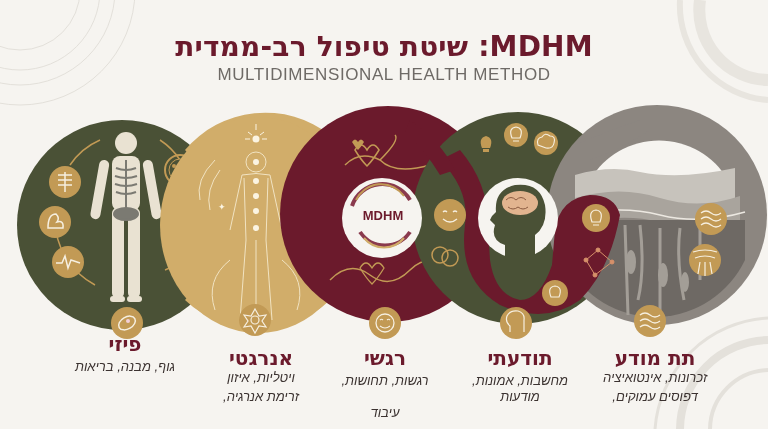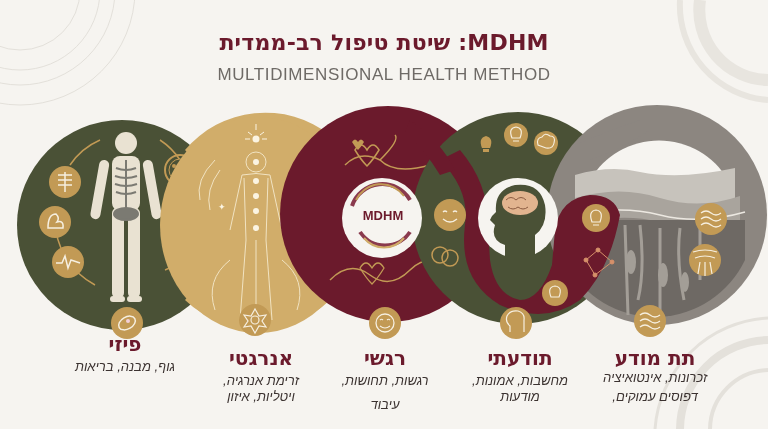--- a/index.html
+++ b/index.html
@@ -1,19 +1,19 @@
 <!DOCTYPE html>
 <html><head>
 <meta charset="utf-8">
 <style>
   * { box-sizing: border-box; margin: 0; padding: 0; }
   html, body { width: 768px; height: 429px; overflow: hidden; }
   body { background: #f6f4f0; font-family: "DejaVu Sans", sans-serif; position: relative; }
   .canvas { position: absolute; left: 0; top: 0; width: 768px; height: 429px; }
-  .title { position: absolute; top: 30px; left: 0; width: 768px; text-align: center; color: #6b1a2c; font-weight: bold; font-size: 22px; direction: rtl; letter-spacing: 0.2px; }
+  .title { position: absolute; top: 30px; left: 0; width: 768px; text-align: center; color: #6b1a2c; font-weight: bold; font-size: 28px; direction: rtl; letter-spacing: 0.2px; }
   .subtitle { position: absolute; top: 65px; left: 0; width: 768px; text-align: center; color: #6e6a66; font-size: 17px; font-family: "Liberation Sans", sans-serif; letter-spacing: 0.6px; }
   .art { position: absolute; left: 0; top: 0; }
   .label { position: absolute; text-align: center; direction: rtl; }
   .label .name { color: #6b1a2c; font-weight: bold; font-size: 20px; line-height: 24px; }
   .label .desc { color: #3b3230; font-size: 13px; line-height: 16px; margin-top: 3px; font-family: "Liberation Sans", sans-serif; font-style: italic; }
 </style>
 </head>
 <body>
 
 <div class="canvas">
@@ -242,27 +242,27 @@
 
   <div class="title">MDHM: שיטת טיפול רב-ממדית</div>
   <div class="subtitle">MULTIDIMENSIONAL HEALTH METHOD</div>
 
   <div class="label" style="left:55px; top:332px; width:140px;">
     <div class="name">פיזי</div>
     <div class="desc">גוף, מבנה, בריאות</div>
   </div>
   <div class="label" style="left:191px; top:346px; width:140px;">
     <div class="name">אנרגטי</div>
+    <div class="desc" style="margin-top:0">ויטליות, איזון</div>
     <div class="desc">זרימת אנרגיה,</div>
-    <div class="desc" style="margin-top:0">ויטליות, איזון</div>
   </div>
   <div class="label" style="left:315px; top:346px; width:140px;">
     <div class="name">רגשי</div>
     <div class="desc">רגשות, תחושות,</div>
-    <div class="desc" style="margin-top:8px">עיבוד</div>
+    <div class="desc" style="margin-top:16px">עיבוד</div>
   </div>
   <div class="label" style="left:450px; top:346px; width:140px;">
     <div class="name">תודעתי</div>
     <div class="desc">מחשבות, אמונות,</div>
     <div class="desc" style="margin-top:0">מודעות</div>
   </div>
   <div class="label" style="left:580px; top:346px; width:150px;">
     <div class="name">תת מודע</div>
     <div class="desc" style="margin-top:0">זכרונות, אינטואיציה</div>
     <div class="desc">דפוסים עמוקים,</div>

